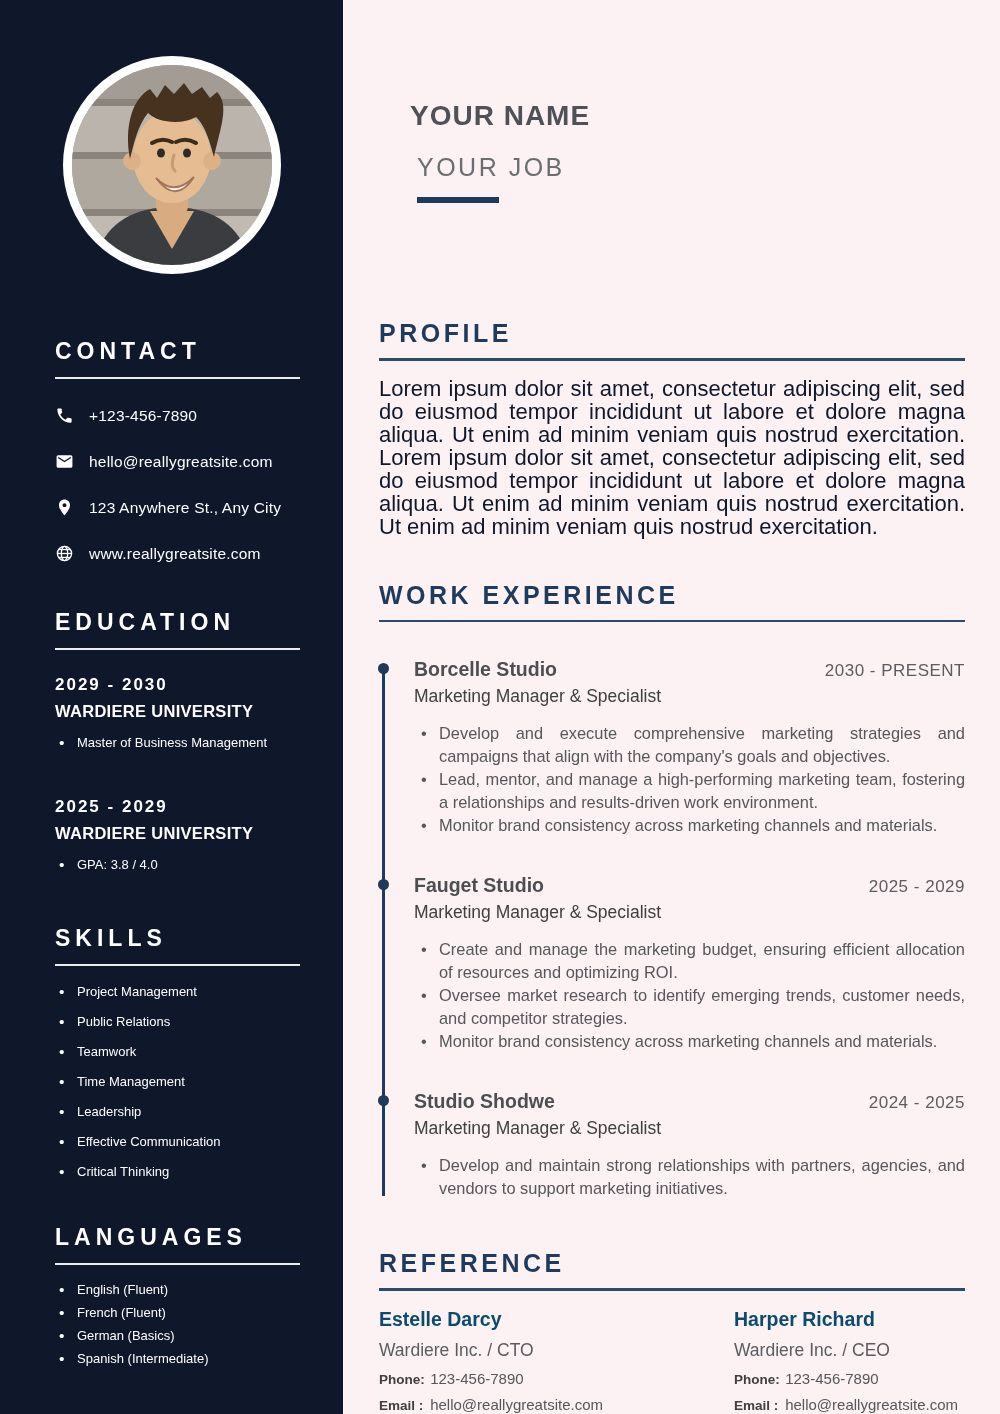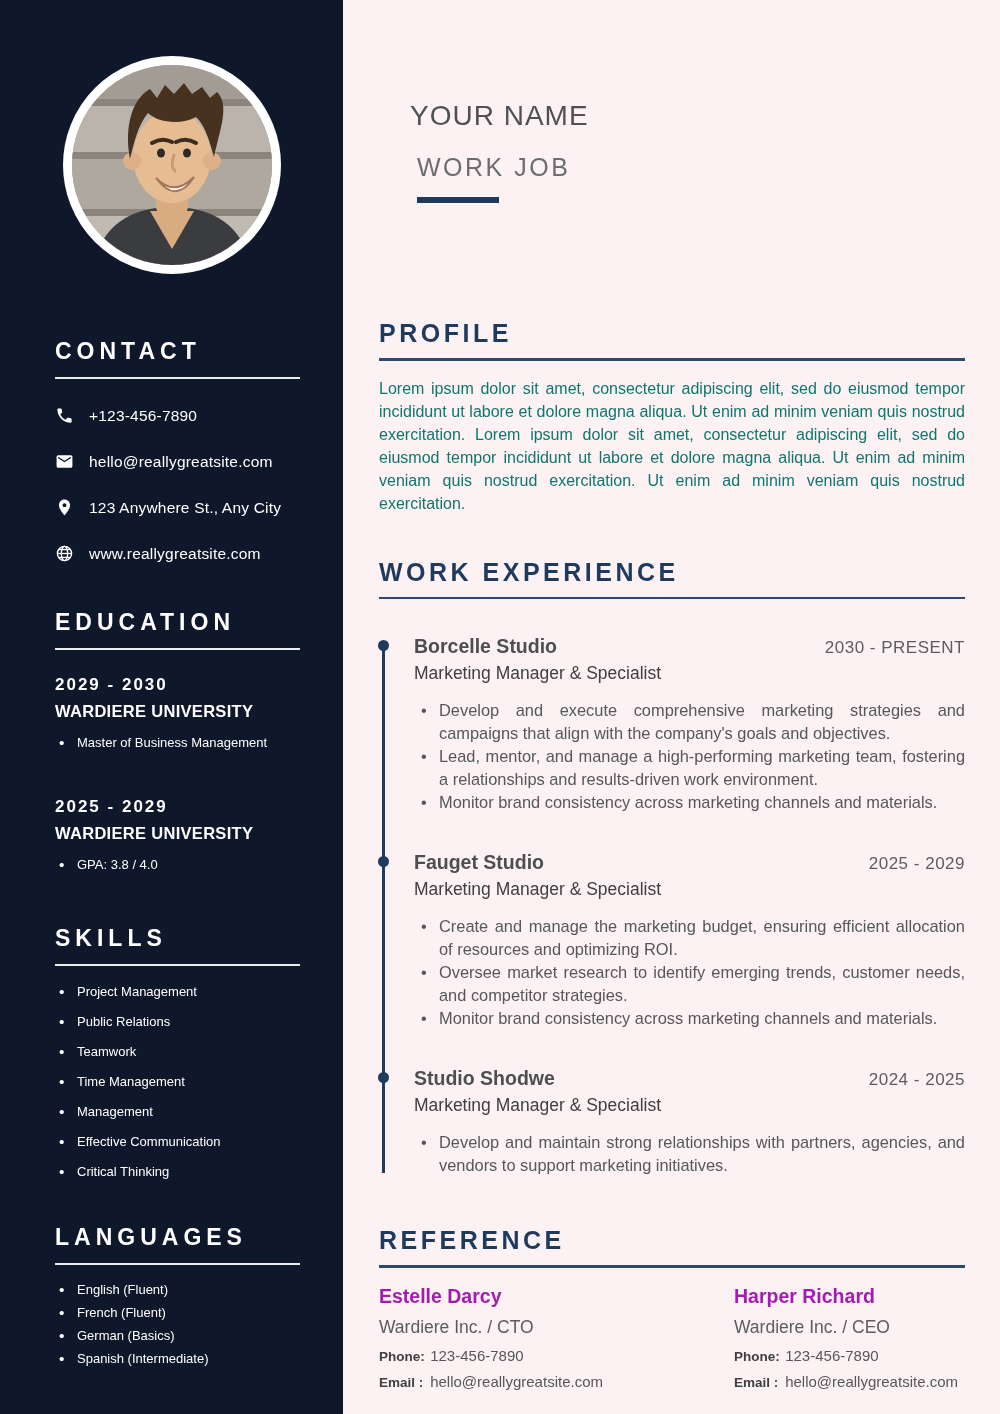--- a/index.html
+++ b/index.html
@@ -82,21 +82,21 @@
   
   .main {
     flex: 1;
     background: #FCF1F3;
     overflow: hidden;
   }
   .m-header { padding: 100px 36px 0 67px; }
   .name {
     margin: 0;
     font-size: 28px;
-    font-weight: normal;
+    font-weight: bold;
     letter-spacing: 1px;
     color: #4F5156;
   }
   .jobtitle {
     margin: 21px 0 0 7px;
     font-size: 25px;
     letter-spacing: 2.5px;
     color: #6B6D71;
   }
   .title-bar {
@@ -111,23 +111,23 @@
     font-size: 25px;
     font-weight: bold;
     letter-spacing: 3.5px;
     color: #1E3A5C;
   }
   .m-rule { height: 2.5px; background: #2C4A6A; margin-top: 10px; }
 
   .profile-section { margin-top: 116px; }
   .profile-text {
     margin: 16px 0 0;
-    font-size: 16px;
+    font-size: 22px;
     line-height: 23px;
-    color: #0f766e;
+    color: #0f172a;
     text-align: justify;
   }
 
   .work-section { margin-top: 43px; }
   .wx-body { position: relative; margin: 21px 0 0 3px; padding-left: 32px; }
   .wx-body::before {
     content: "";
     position: absolute;
     left: 0; top: 9px; bottom: 4px;
     width: 2.5px;
@@ -156,21 +156,21 @@
     color: #55575B;
     text-align: justify;
   }
   .wx-bullets li::before {
     content: "\2022";
     position: absolute; left: 7px;
   }
 
   .ref-section { margin-top: 49px; }
   .ref-grid { display: grid; grid-template-columns: 355px 1fr; margin-top: 17px; }
-  .ref-name { font-size: 19.5px; font-weight: bold; color: #a21caf; }
+  .ref-name { font-size: 19.5px; font-weight: bold; color: #0c4a6e; }
   .ref-company { font-size: 17.5px; color: #5A5C60; margin-top: 9px; }
   .ref-row { margin-top: 9px; font-size: 15px; color: #55575A; }
   .ref-row:first-of-type { margin-top: 13px; }
   .ref-label {
     display: inline-block;
     width: 47px;
     font-size: 13.5px;
     font-weight: bold;
     color: #404040;
   }
@@ -275,21 +275,21 @@
     </section>
 
     <section class="side-section skills-section">
       <h2 class="side-heading">SKILLS</h2>
       <div class="side-rule"></div>
       <ul class="side-list skills-list">
         <li>Project Management</li>
         <li>Public Relations</li>
         <li>Teamwork</li>
         <li>Time Management</li>
-        <li>Management</li>
+        <li>Leadership</li>
         <li>Effective Communication</li>
         <li>Critical Thinking</li>
       </ul>
     </section>
 
     <section class="side-section lang-section">
       <h2 class="side-heading">LANGUAGES</h2>
       <div class="side-rule"></div>
       <ul class="side-list lang-list">
         <li>English (Fluent)</li>
@@ -297,21 +297,21 @@
         <li>German (Basics)</li>
         <li>Spanish (Intermediate)</li>
       </ul>
     </section>
   </aside>
 
   <main class="main">
 
     <header class="m-header">
       <h1 class="name">YOUR NAME</h1>
-      <div class="jobtitle">WORK JOB</div>
+      <div class="jobtitle">YOUR JOB</div>
       <div class="title-bar"></div>
     </header>
 
     <section class="m-section profile-section">
       <h2 class="m-heading">PROFILE</h2>
       <div class="m-rule"></div>
       <p class="profile-text">Lorem ipsum dolor sit amet, consectetur adipiscing elit, sed do eiusmod tempor incididunt ut labore et dolore magna aliqua. Ut enim ad minim veniam quis nostrud exercitation. Lorem ipsum dolor sit amet, consectetur adipiscing elit, sed do eiusmod tempor incididunt ut labore et dolore magna aliqua. Ut enim ad minim veniam quis nostrud exercitation. Ut enim ad minim veniam quis nostrud exercitation.</p>
     </section>
 
     <section class="m-section work-section">

